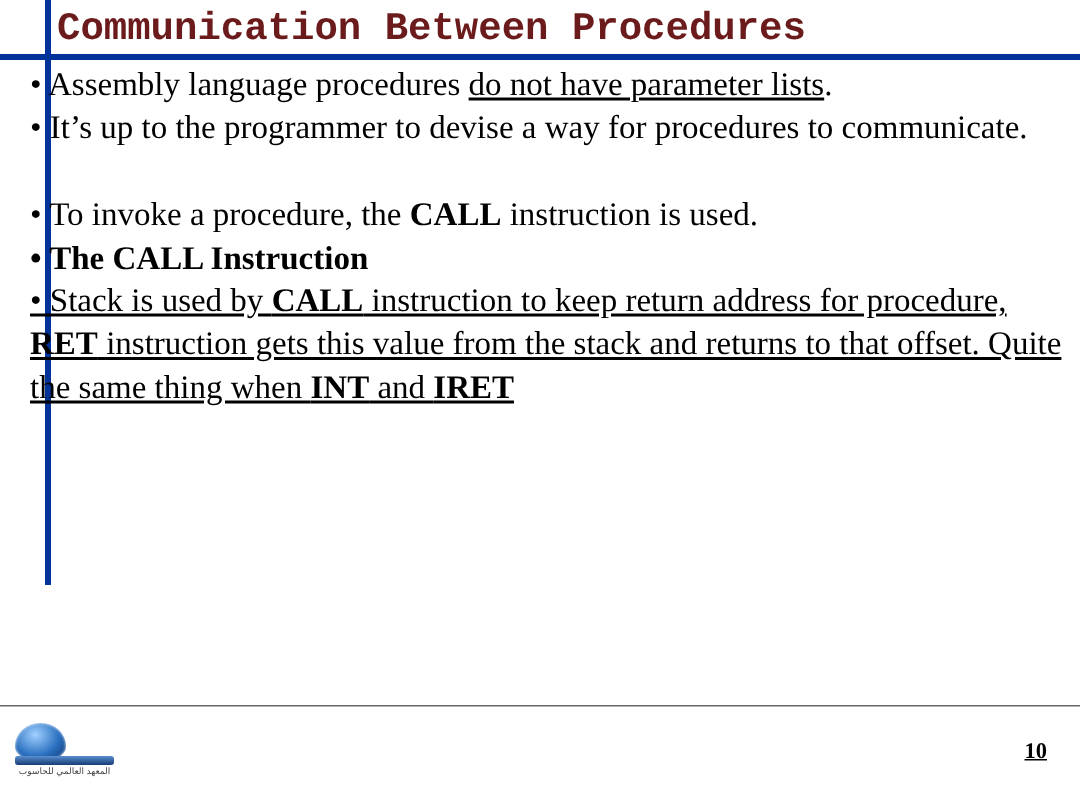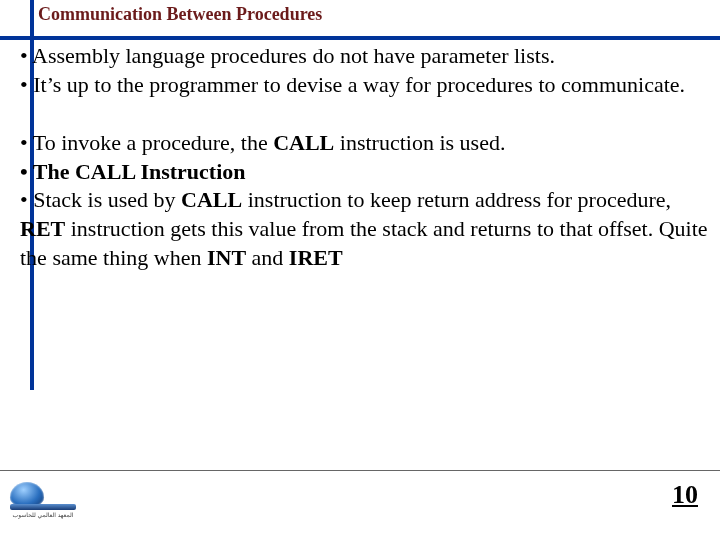--- a/index.html
+++ b/index.html
@@ -40,39 +40,41 @@
     left: 0;
     top: 470px;
     width: 720px;
     height: 1px;
     background: #666;
   }
   .title {
     position: absolute;
     top: 4px;
     left: 38px;
-    font-size: 18px;
+    font-size: 26px;
     font-weight: bold;
     color: #6b1b1b;
+    font-family: Liberation Mono, monospace;
   }
   .body {
     position: absolute;
     top: 42px;
     left: 20px;
     width: 698px;
     font-size: 22px;
     line-height: 1.3;
   }
   .body p {
     margin: 0 0 0 0;
   }
   .gap {
     height: 30px;
   }
   .ul {
+    text-decoration: underline;
   }
   .energy {
     position: absolute;
     left: 8px;
     top: 480px;
     width: 70px;
     height: 48px;
   }
   .energy .swirl {
     position: absolute;
@@ -101,21 +103,21 @@
     text-align: center;
     font-family: Arial, sans-serif;
     font-size: 6px;
     line-height: 1;
     color: #444;
   }
   .pagenum {
     position: absolute;
     right: 22px;
     bottom: 30px;
-    font-size: 26px;
+    font-size: 15px;
     font-weight: bold;
     text-decoration: underline;
   }
 </style>
 </head>
 <body>
 
 <div class="slide">
   <div class="decor-top"></div>
   <div class="decor-left"></div>

